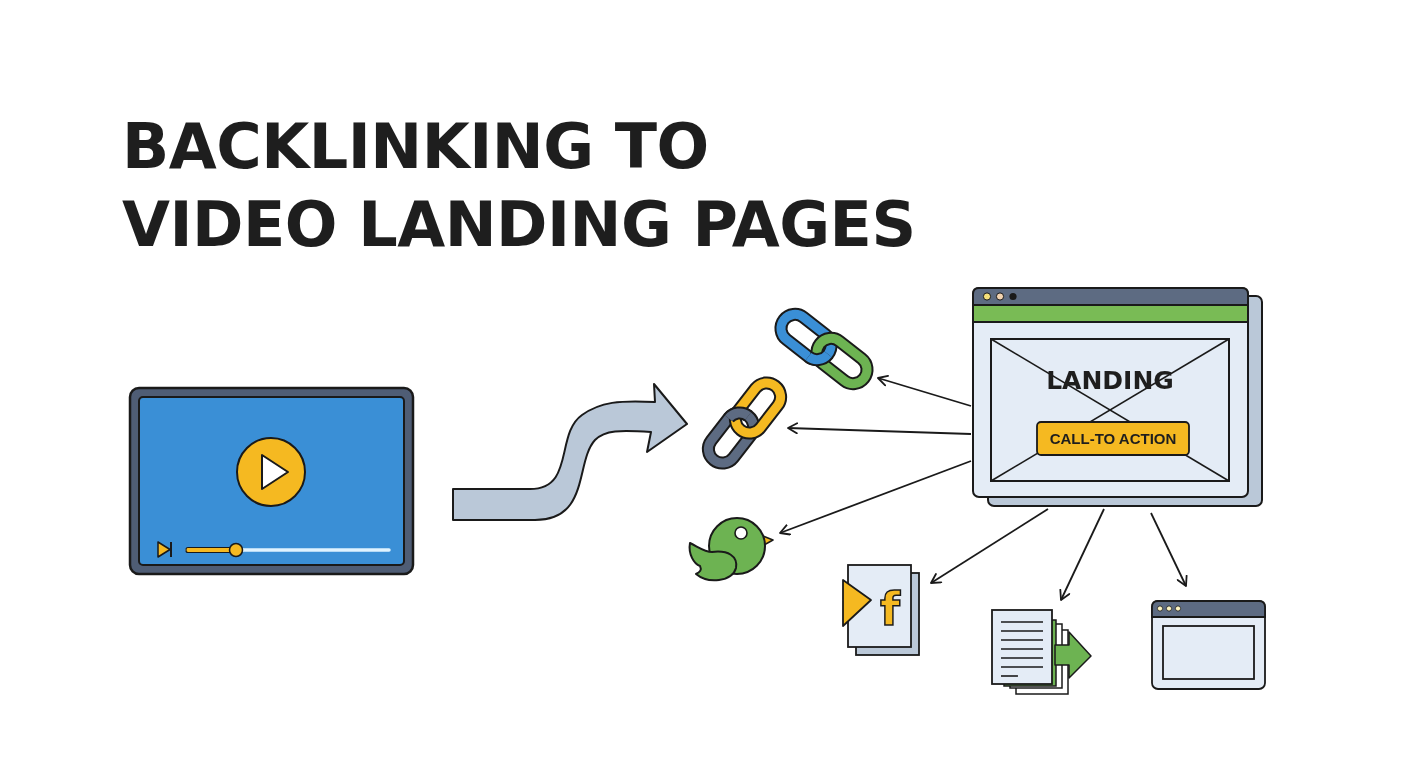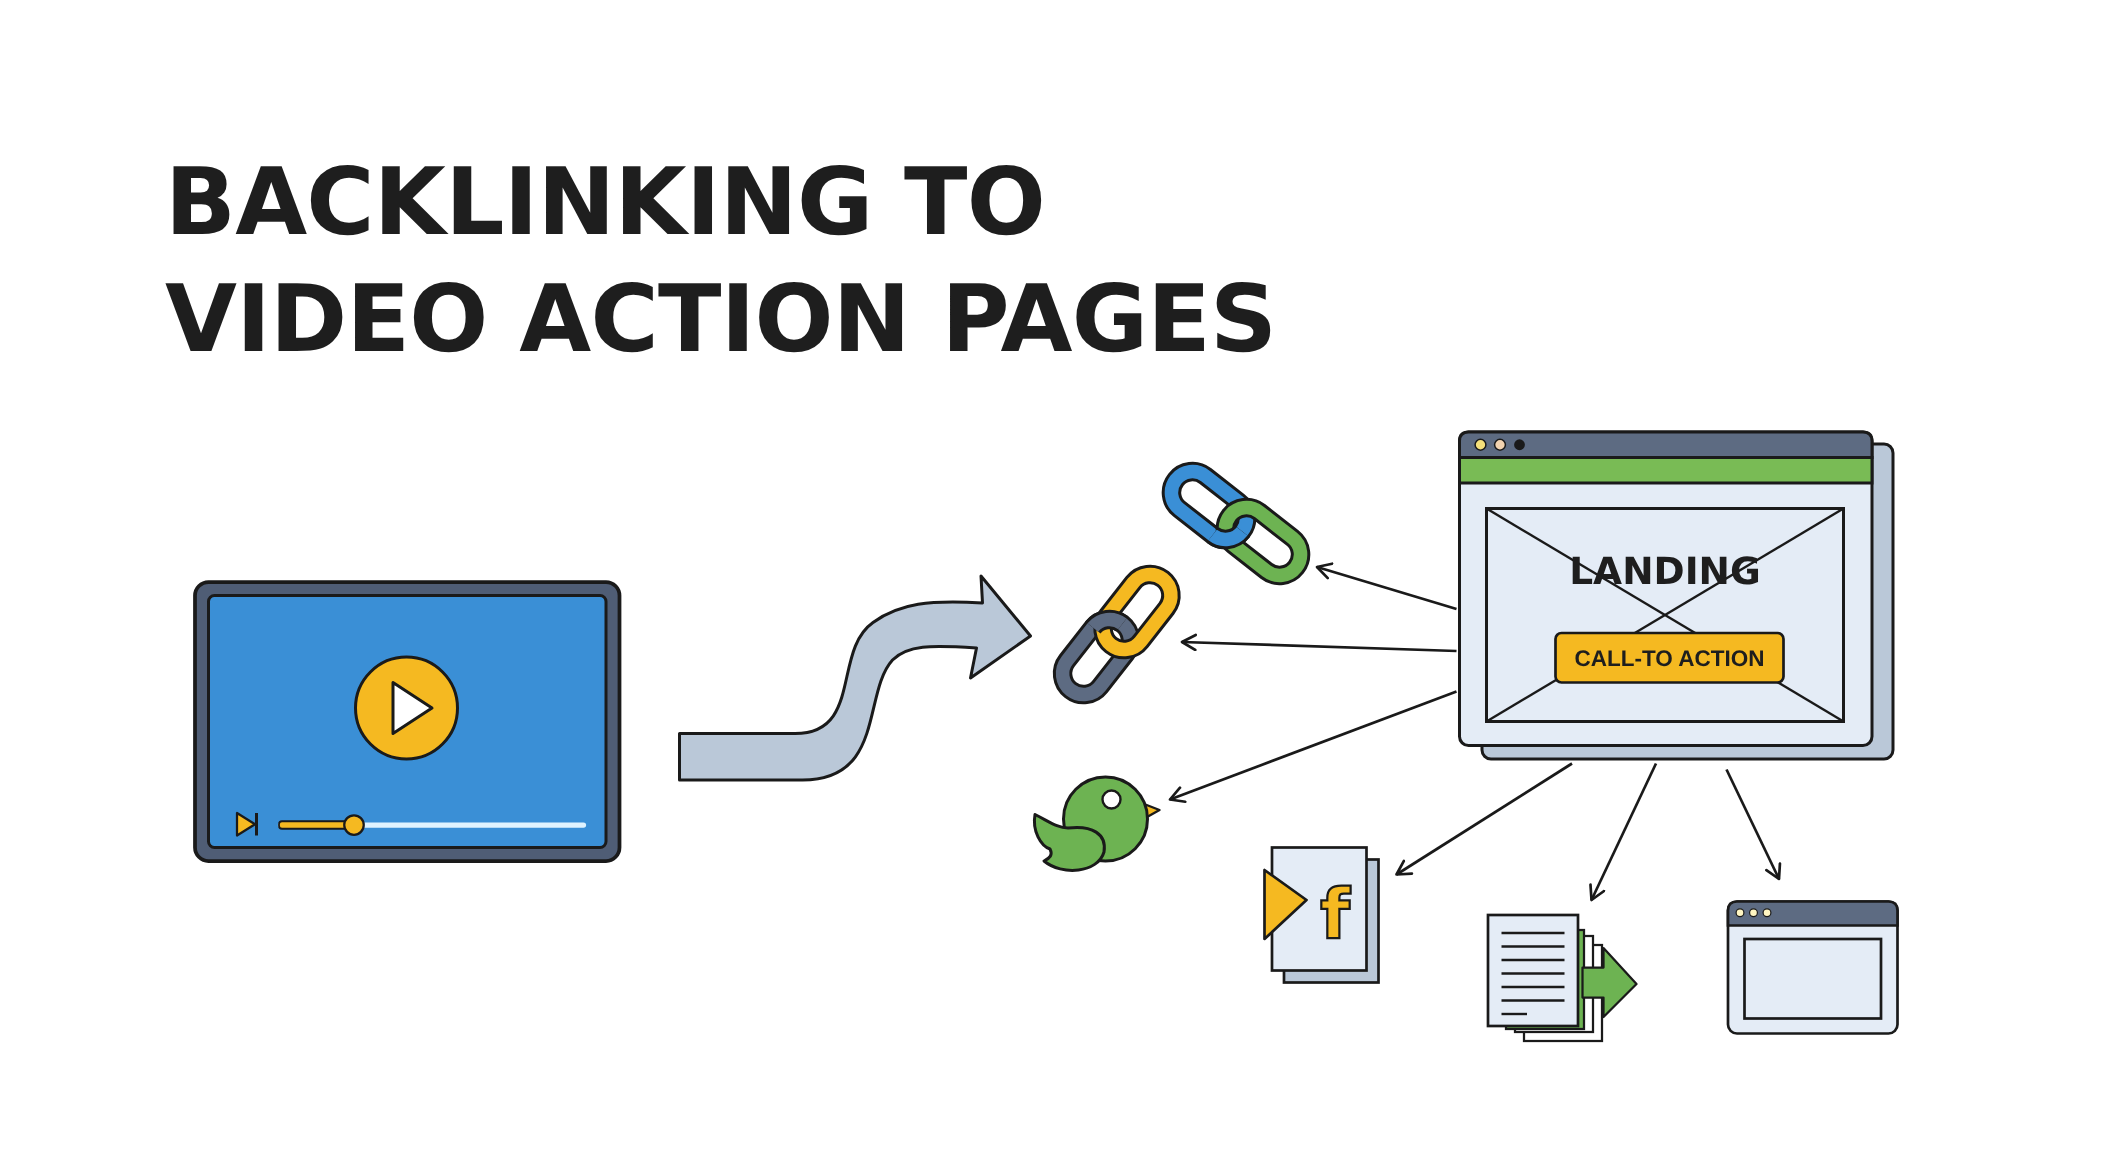--- a/index.html
+++ b/index.html
@@ -7,21 +7,21 @@
       width: 1408px; height: 768px;
       background: #ffffff;
       position: relative;
       overflow: hidden;
       font-family: "Liberation Sans", "DejaVu Sans", sans-serif;
     }
     .title {
       position: absolute;
       left: 106px;
       top: 92px;
-      margin: 4px;
+      margin: 16px;
       font-family: "DejaVu Sans", "Liberation Sans", sans-serif;
       font-weight: bold;
       font-size: 62px;
       line-height: 78px;
       color: #1e1e1e;
       letter-spacing: -0.5px;
     }
     .title span { display: block; }
     svg.art { position: absolute; left: 0; top: 0; }
     .landing-text {
@@ -31,21 +31,21 @@
     .cta-text {
       font-family: "Liberation Sans", "DejaVu Sans", sans-serif;
       font-weight: bold;
     }
   </style>
 </head>
 <body>
 
 <h1 class="title">
   <span>BACKLINKING TO</span>
-  <span>VIDEO ACTION PAGES</span>
+  <span>VIDEO LANDING PAGES</span>
 </h1>
 
 <svg class="art" width="1408" height="768" viewBox="0 0 1408 768" xmlns="http://www.w3.org/2000/svg">
   <defs>
     <marker id="arrowhead" viewBox="0 0 12 12" refX="10" refY="6" markerWidth="12" markerHeight="12" orient="auto-start-reverse" markerUnits="userSpaceOnUse">
       <path d="M1 1 L10 6 L1 11" fill="none" stroke="#1a1a1a" stroke-width="1.8" stroke-linecap="round" stroke-linejoin="round"></path>
     </marker>
   </defs>
 
   <g>

